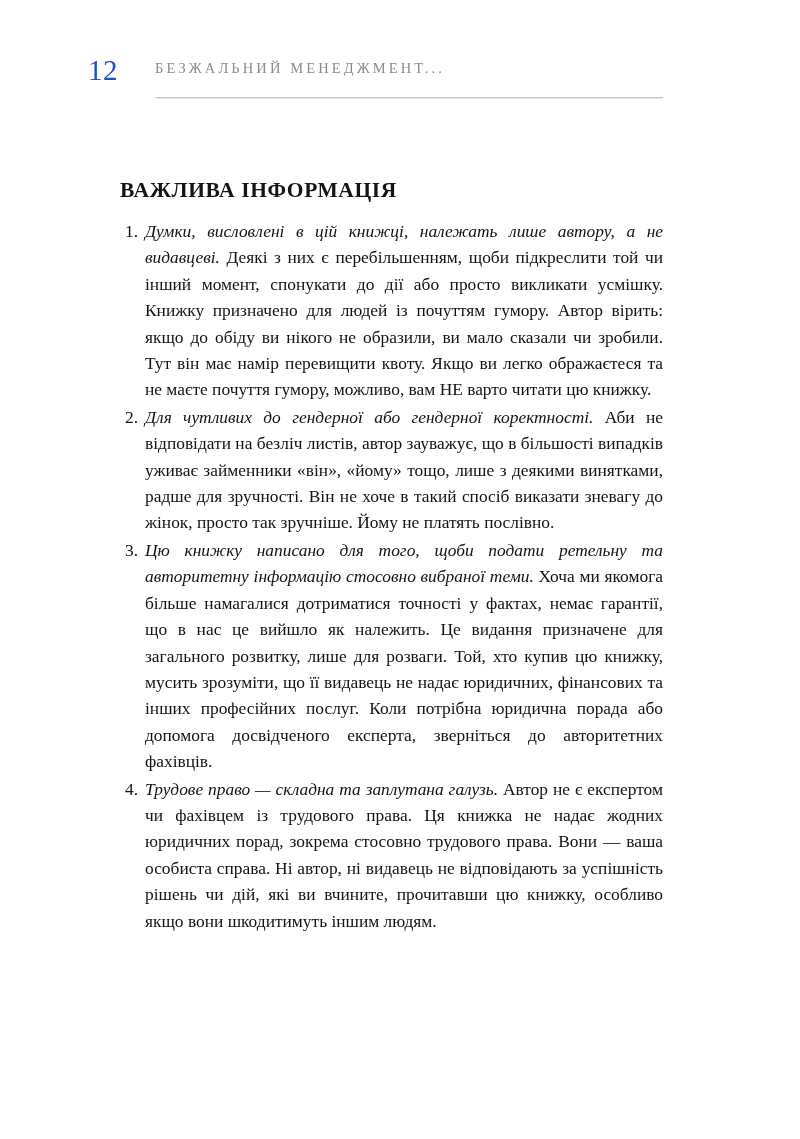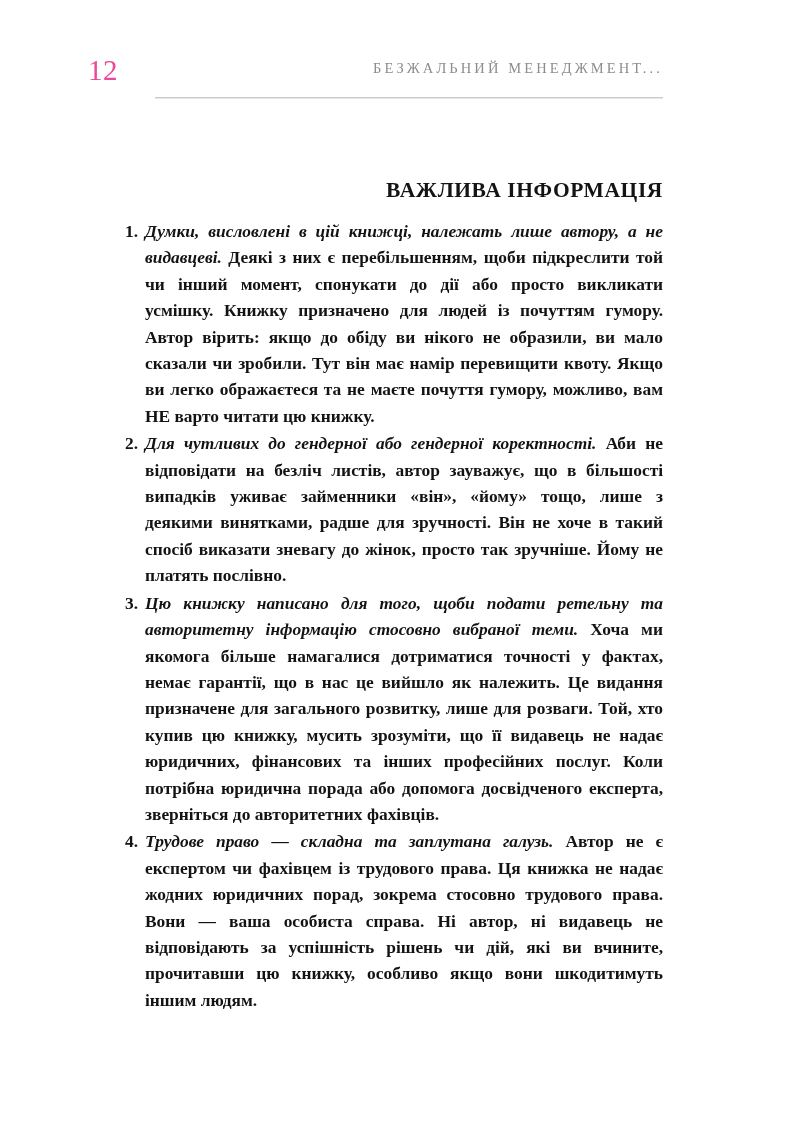--- a/index.html
+++ b/index.html
@@ -33,29 +33,29 @@
     width: 800px;
     height: 52px;
   }
   .folio {
     position: absolute;
     left: 88px;
     top: 0px;
     font-family: "Liberation Serif", "DejaVu Serif", serif;
     font-size: 29px;
     line-height: 36px;
-    color: #ec4899;
+    color: #1d4ed8;
     letter-spacing: 0.5px;
   }
   .running-title {
     position: absolute;
     left: 155px;
     top: 6px;
     width: 508px;
-    text-align: right;
+    text-align: left;
     font-size: 14.5px;
     line-height: 20px;
     letter-spacing: 3.1px;
     color: #8d8d90;
     text-transform: uppercase;
     white-space: nowrap;
   }
   .header-rule {
     position: absolute;
     left: 155px;
@@ -66,21 +66,21 @@
   }
 
   
   .content {
     position: absolute;
     left: 120px;
     top: 176px;
     width: 543px;
   }
   .section-title {
-    text-align: right;
+    text-align: left;
     font-size: 21.5px;
     font-weight: bold;
     letter-spacing: 0.6px;
     color: #141414;
     margin: 0 0 14px 0;
     line-height: 28px;
   }
 
   ol.notice-list {
     list-style: none;
@@ -93,21 +93,20 @@
     position: relative;
     padding-left: 25px;
     margin: 0 0 1px 0;
     font-size: 17.4px;
     line-height: 26.4px;
     text-align: justify;
     text-justify: inter-word;
     hyphens: auto;
     -webkit-hyphens: auto;
     color: #131313;
-    font-weight: bold;
   }
   ol.notice-list > li::before {
     content: counter(notice) ".";
     position: absolute;
     left: 0;
     top: 0;
     width: 18px;
     text-align: right;
     font-size: 17.4px;
     line-height: 26.4px;

